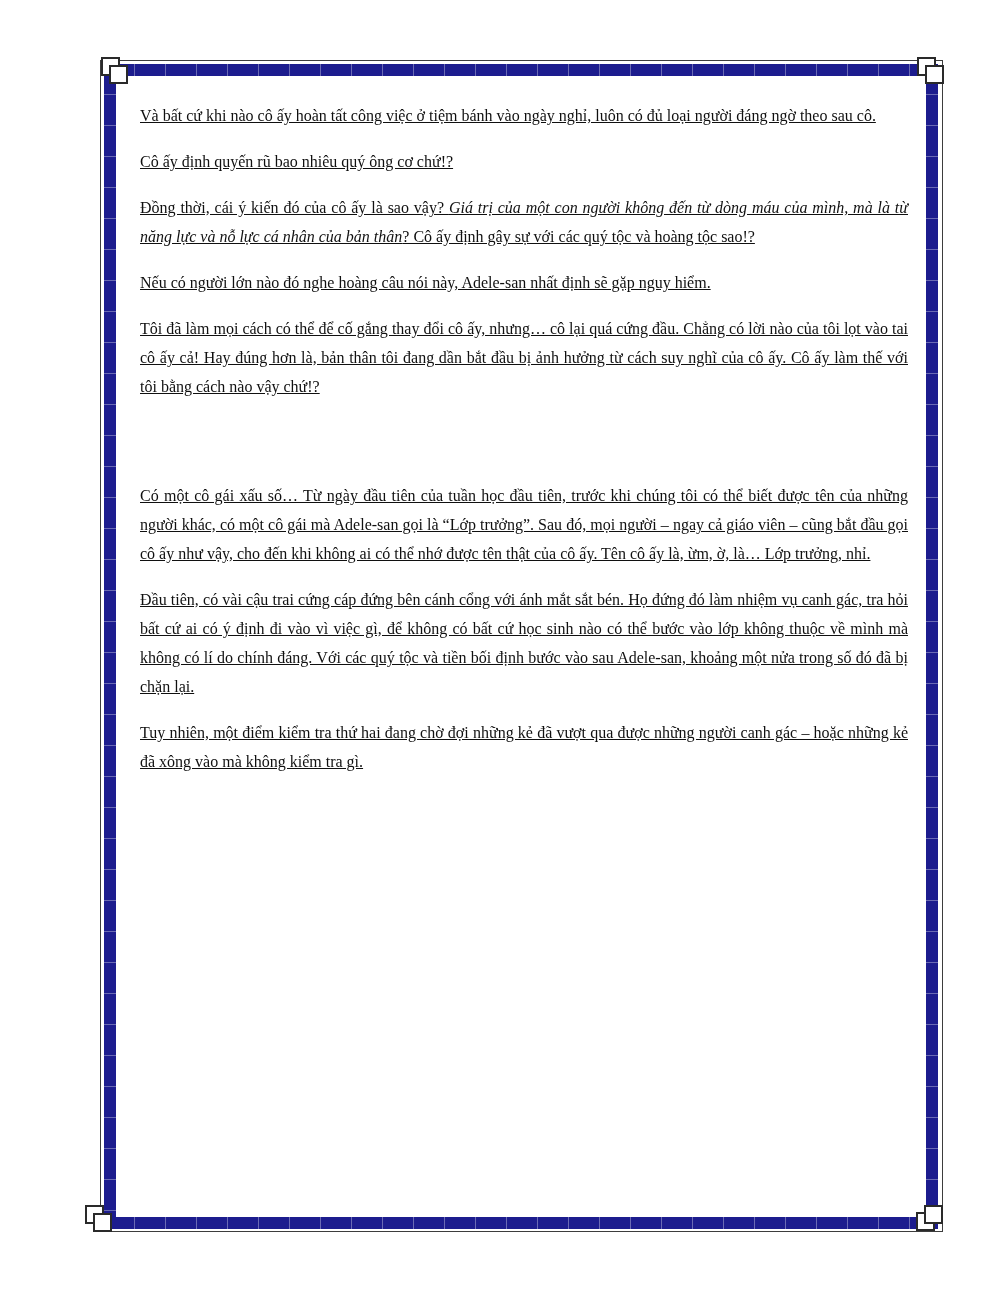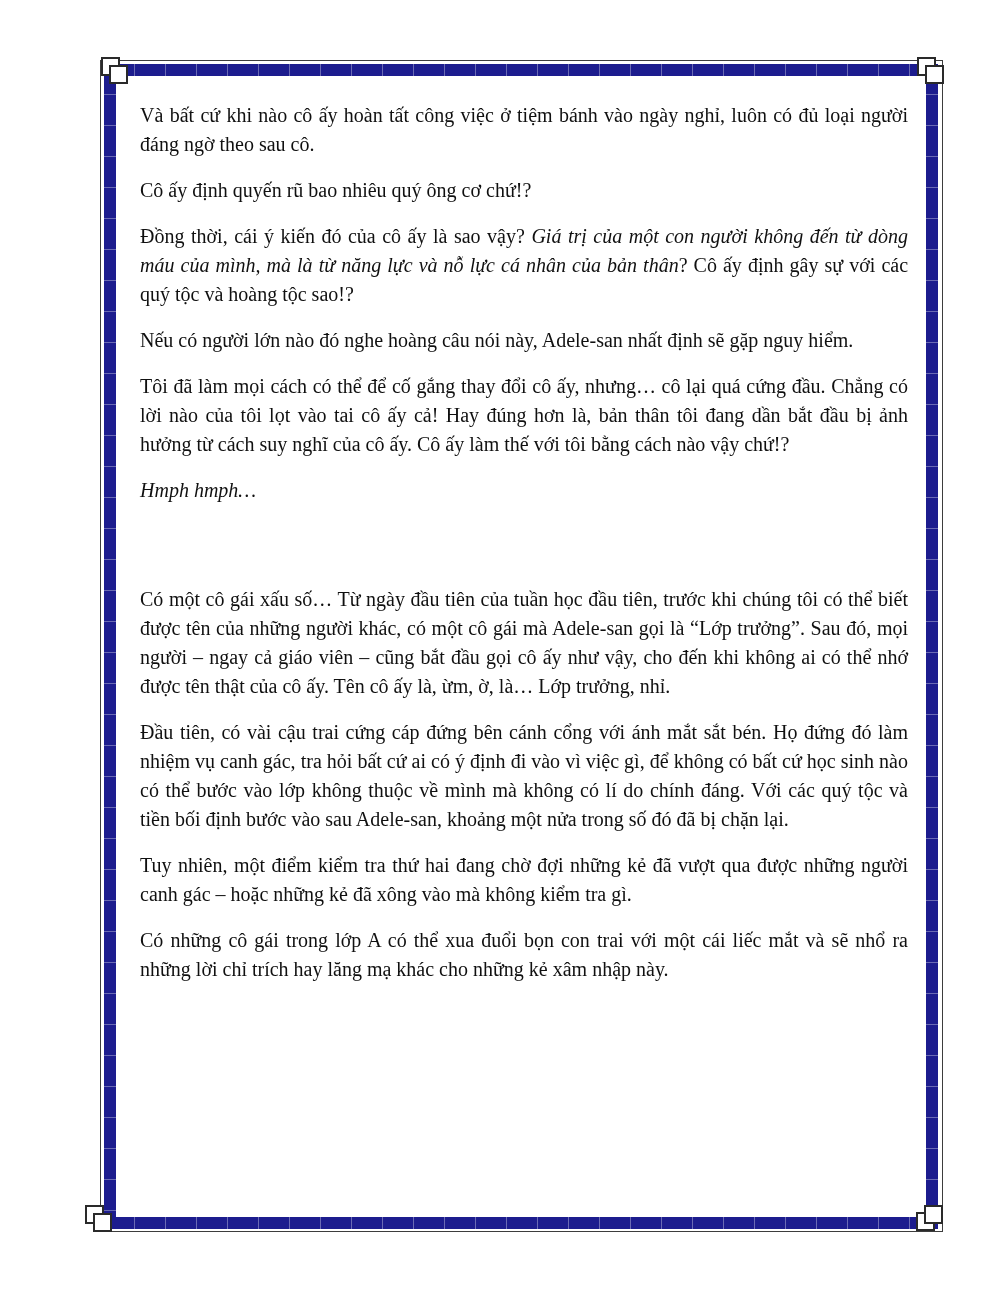--- a/index.html
+++ b/index.html
@@ -58,23 +58,24 @@
   .c-bl-a { left: 85px;  top: 1205px; }
   .c-bl-b { left: 93px;  top: 1213px; }
   .c-br-a { left: 916px; top: 1212px; }
   .c-br-b { left: 924px; top: 1205px; }
   
   .content {
     position: absolute;
     left: 140px; top: 84px;
     width: 768px;
     color: #101010;
-    font-size: 20px;
+    font-size: 16px;
     line-height: 29px;
     text-align: justify;
+    text-decoration: underline;
   }
   .para { margin: 17px 0 0 0; }
   .para.blank { height: 46px; }
   .run.italic { font-style: italic; }
 </style>
 </head>
 <body>
 
 <div class="page">
 
@@ -92,21 +93,19 @@
   <div class="corner c-bl-b"></div>
   <div class="corner c-br-a"></div>
   <div class="corner c-br-b"></div>
 
   <div class="content">
       <p class="para"><span class="run">Và bất cứ khi nào cô ấy hoàn tất công việc ở tiệm bánh vào ngày nghỉ, luôn có đủ loại người đáng ngờ theo sau cô.</span></p>
       <p class="para"><span class="run">Cô ấy định quyến rũ bao nhiêu quý ông cơ chứ!?</span></p>
       <p class="para"><span class="run">Đồng thời, cái ý kiến đó của cô ấy là sao vậy? </span><span class="run italic">Giá trị của một con người không đến từ dòng máu của mình, mà là từ năng lực và nỗ lực cá nhân của bản thân</span><span class="run">? Cô ấy định gây sự với các quý tộc và hoàng tộc sao!?</span></p>
       <p class="para"><span class="run">Nếu có người lớn nào đó nghe hoàng câu nói này, Adele-san nhất định sẽ gặp nguy hiểm.</span></p>
       <p class="para"><span class="run">Tôi đã làm mọi cách có thể để cố gắng thay đổi cô ấy, nhưng… cô lại quá cứng đầu. Chẳng có lời nào của tôi lọt vào tai cô ấy cả! Hay đúng hơn là, bản thân tôi đang dần bắt đầu bị ảnh hưởng từ cách suy nghĩ của cô ấy. Cô ấy làm thế với tôi bằng cách nào vậy chứ!?</span></p>
-      <p class="para"><span class="run italic">Hmph hmph…</span></p>
       <p class="para blank"></p>
       <p class="para"><span class="run">Có một cô gái xấu số… Từ ngày đầu tiên của tuần học đầu tiên, trước khi chúng tôi có thể biết được tên của những người khác, có một cô gái mà Adele-san gọi là “Lớp trưởng”. Sau đó, mọi người – ngay cả giáo viên – cũng bắt đầu gọi cô ấy như vậy, cho đến khi không ai có thể nhớ được tên thật của cô ấy. Tên cô ấy là, ừm, ờ, là… Lớp trưởng, nhỉ.</span></p>
       <p class="para"><span class="run">Đầu tiên, có vài cậu trai cứng cáp đứng bên cánh cổng với ánh mắt sắt bén. Họ đứng đó làm nhiệm vụ canh gác, tra hỏi bất cứ ai có ý định đi vào vì việc gì, để không có bất cứ học sinh nào có thể bước vào lớp không thuộc về mình mà không có lí do chính đáng. Với các quý tộc và tiền bối định bước vào sau Adele-san, khoảng một nửa trong số đó đã bị chặn lại.</span></p>
       <p class="para"><span class="run">Tuy nhiên, một điểm kiểm tra thứ hai đang chờ đợi những kẻ đã vượt qua được những người canh gác – hoặc những kẻ đã xông vào mà không kiểm tra gì.</span></p>
-      <p class="para"><span class="run">Có những cô gái trong lớp A có thể xua đuổi bọn con trai với một cái liếc mắt và sẽ nhổ ra những lời chỉ trích hay lăng mạ khác cho những kẻ xâm nhập này.</span></p>
     </div>
 
 </div>
 
 </body></html>

